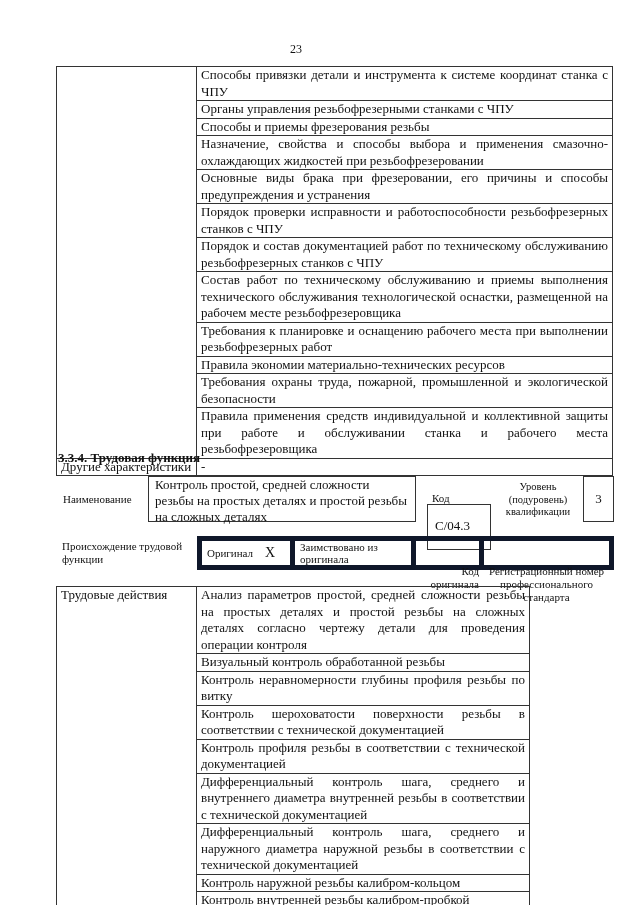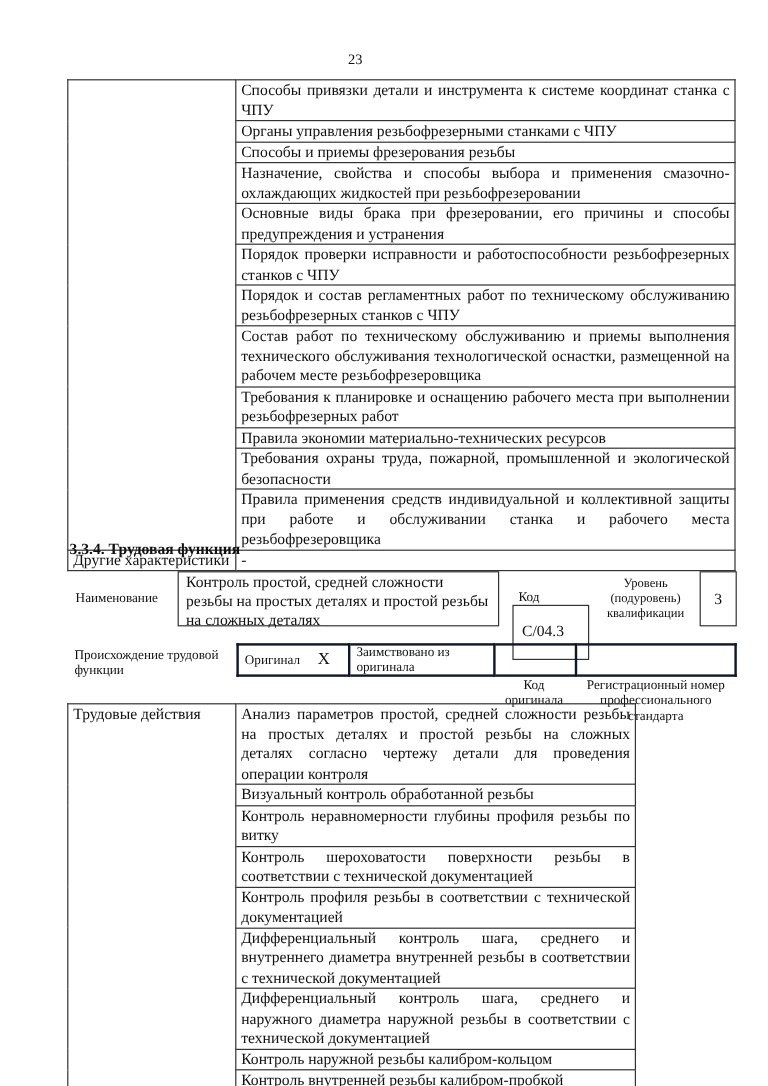--- a/index.html
+++ b/index.html
@@ -35,23 +35,23 @@
     #code-box { left: 427px; top: 476px; width: 64px; height: 46px; padding: 13px 0 0 7px; font-size: 13px; margin-top: 28px; }
     #level-box { left: 583px; top: 476px; width: 31px; height: 46px; text-align: center; padding-top: 14px; }
     #level-label { left: 498px; top: 481px; width: 80px; text-align: center; font-size: 10.5px; line-height: 12.5px; }
     #name-label { left: 63px; top: 493px; }
     #code-label { left: 403px; top: 492px; margin-left: 29px; }
     #origin-label { left: 62px; top: 540px; width: 135px; }
     table.origin {
       position: absolute; left: 197px; top: 536px; width: 417px; height: 28px;
       border-collapse: collapse; table-layout: fixed; font-size: 11px; line-height: 12px;
     }
-    table.origin td { border: 2px solid #0f172a; padding: 0 5px; vertical-align: middle; margin-top: 22px; }
+    table.origin td { border: 5px solid #0f172a; padding: 0 5px; vertical-align: middle; margin-top: 22px; }
     .x-mark { font-size: 14px; float: right; margin-right: 10px; }
-    #orig-code-caption { left: 411px; top: 565px; width: 68px; text-align: center; }
+    #orig-code-caption { left: 411px; top: 565px; width: 68px; text-align: right; }
     #reg-caption { left: 479px; top: 565px; width: 135px; text-align: center; }
   </style>
 </head>
 <body>
 
 <div class="page-number">23</div>
 
 <table class="grid" id="top-table">
   <colgroup>
       <col class="col-left">
@@ -71,21 +71,21 @@
   <tr>
         <td class="content">Назначение, свойства и способы выбора и применения смазочно-охлаждающих жидкостей при резьбофрезеровании</td>
       </tr>
   <tr>
         <td class="content">Основные виды брака при фрезеровании, его причины и способы предупреждения и устранения</td>
       </tr>
   <tr>
         <td class="content">Порядок проверки исправности и работоспособности резьбофрезерных станков с ЧПУ</td>
       </tr>
   <tr>
-        <td class="content">Порядок и состав регламентных работ по техническому обслуживанию резьбофрезерных станков с ЧПУ</td>
+        <td class="content">Порядок и состав документацией работ по техническому обслуживанию резьбофрезерных станков с ЧПУ</td>
       </tr>
   <tr>
         <td class="content">Состав работ по техническому обслуживанию и приемы выполнения технического обслуживания технологической оснастки, размещенной на рабочем месте резьбофрезеровщика</td>
       </tr>
   <tr>
         <td class="content">Требования к планировке и оснащению рабочего места при выполнении резьбофрезерных работ</td>
       </tr>
   <tr>
         <td class="content">Правила экономии материально-технических ресурсов</td>
       </tr>

